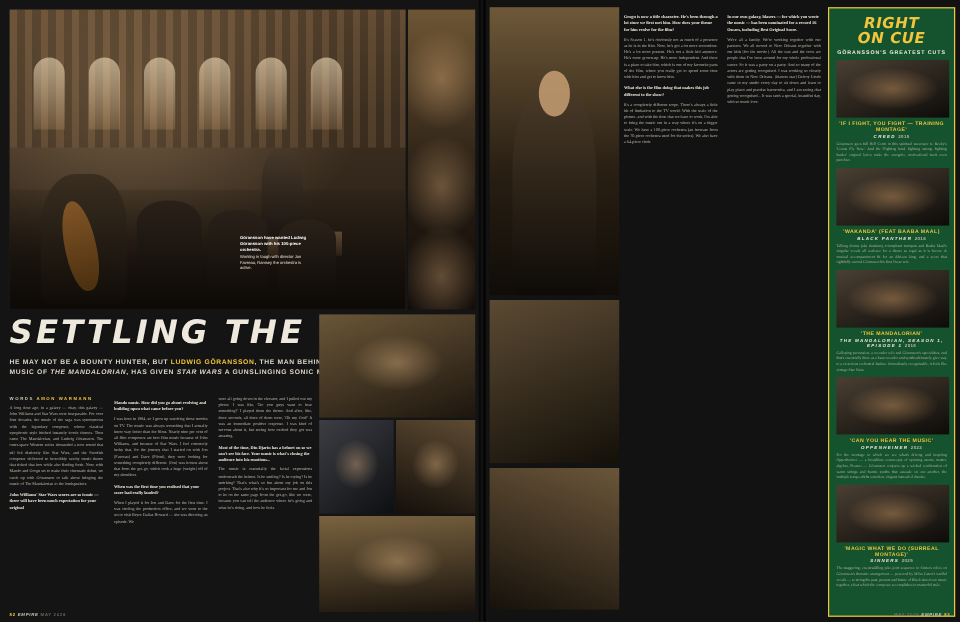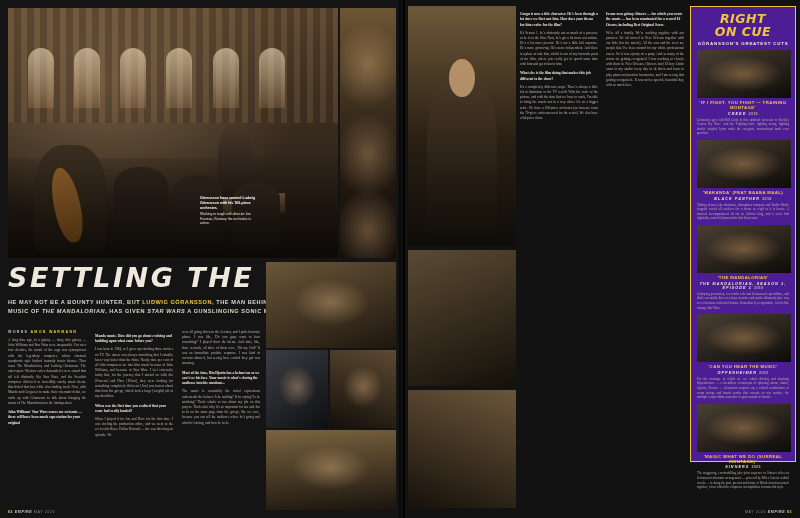--- a/index.html
+++ b/index.html
@@ -204,22 +204,22 @@
   }
   .rp-cols {
     position: absolute; left: 116px; top: 8px;
     width: 164px; height: 500px;
     display: flex; gap: 8px;
   }
   .rcol { width: 78px; }
   
   .sidebar {
     position: absolute; left: 286px; top: 6px;
-    width: 106px; height: 456px;
-    background: #4c1d95;
+    width: 106px; height: 508px;
+    background: #14532d;
     border: 1.2px solid #f3c53d;
     padding: 6px 6px;
   }
   .sb-title {
     font-family: "DejaVu Sans", sans-serif;
     font-weight: bold; font-style: italic;
     color: #f3c53d; text-align: center;
     font-size: 12.5px; line-height: 1.0; letter-spacing: .5px;
   }
   .sb-sub {

